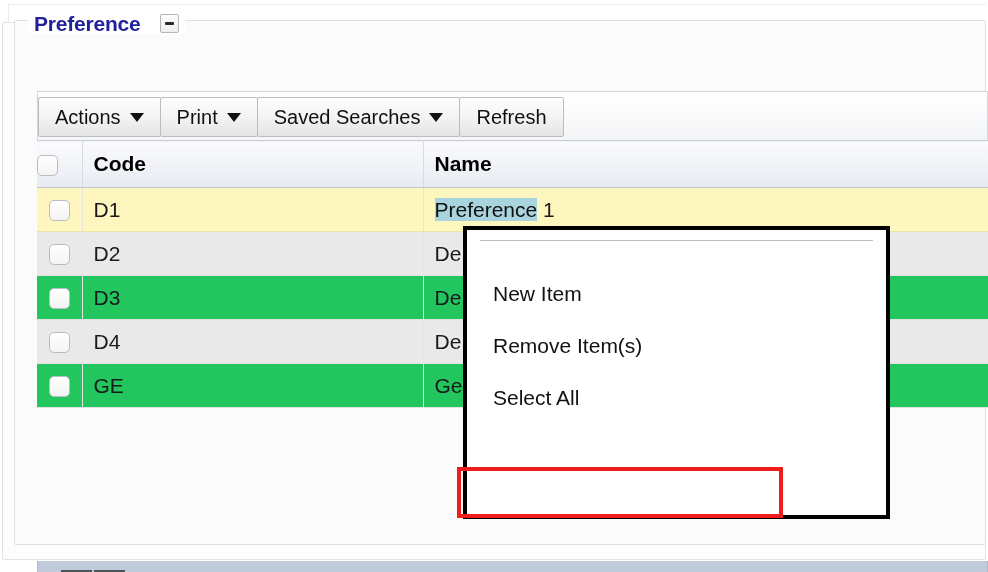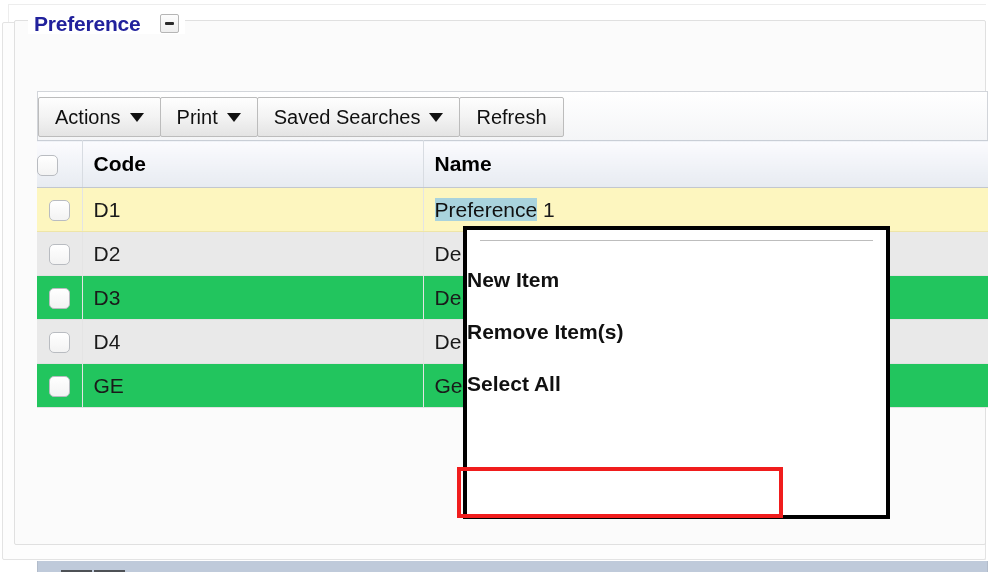--- a/index.html
+++ b/index.html
@@ -255,27 +255,26 @@
   }
   .ctx-list {
     list-style: none;
     margin: 0;
     padding: 0;
     position: relative;
   }
   .ctx-item {
     height: 52px;
     display: flex;
-    align-items: center;
-    padding-left: 0;
+    align-items: flex-end;
+    padding-left: 26px;
     font-size: 21px;
     color: #111111;
     cursor: pointer;
     box-sizing: border-box;
-    font-weight: bold;
   }
   .ctx-item:first-child { margin-top: 13px; }
 
   .ctx-highlight {
     position: absolute;
     left: 457px;
     top: 467px;
     width: 326px;
     height: 51px;
     border: 4px solid #f01d1d;

